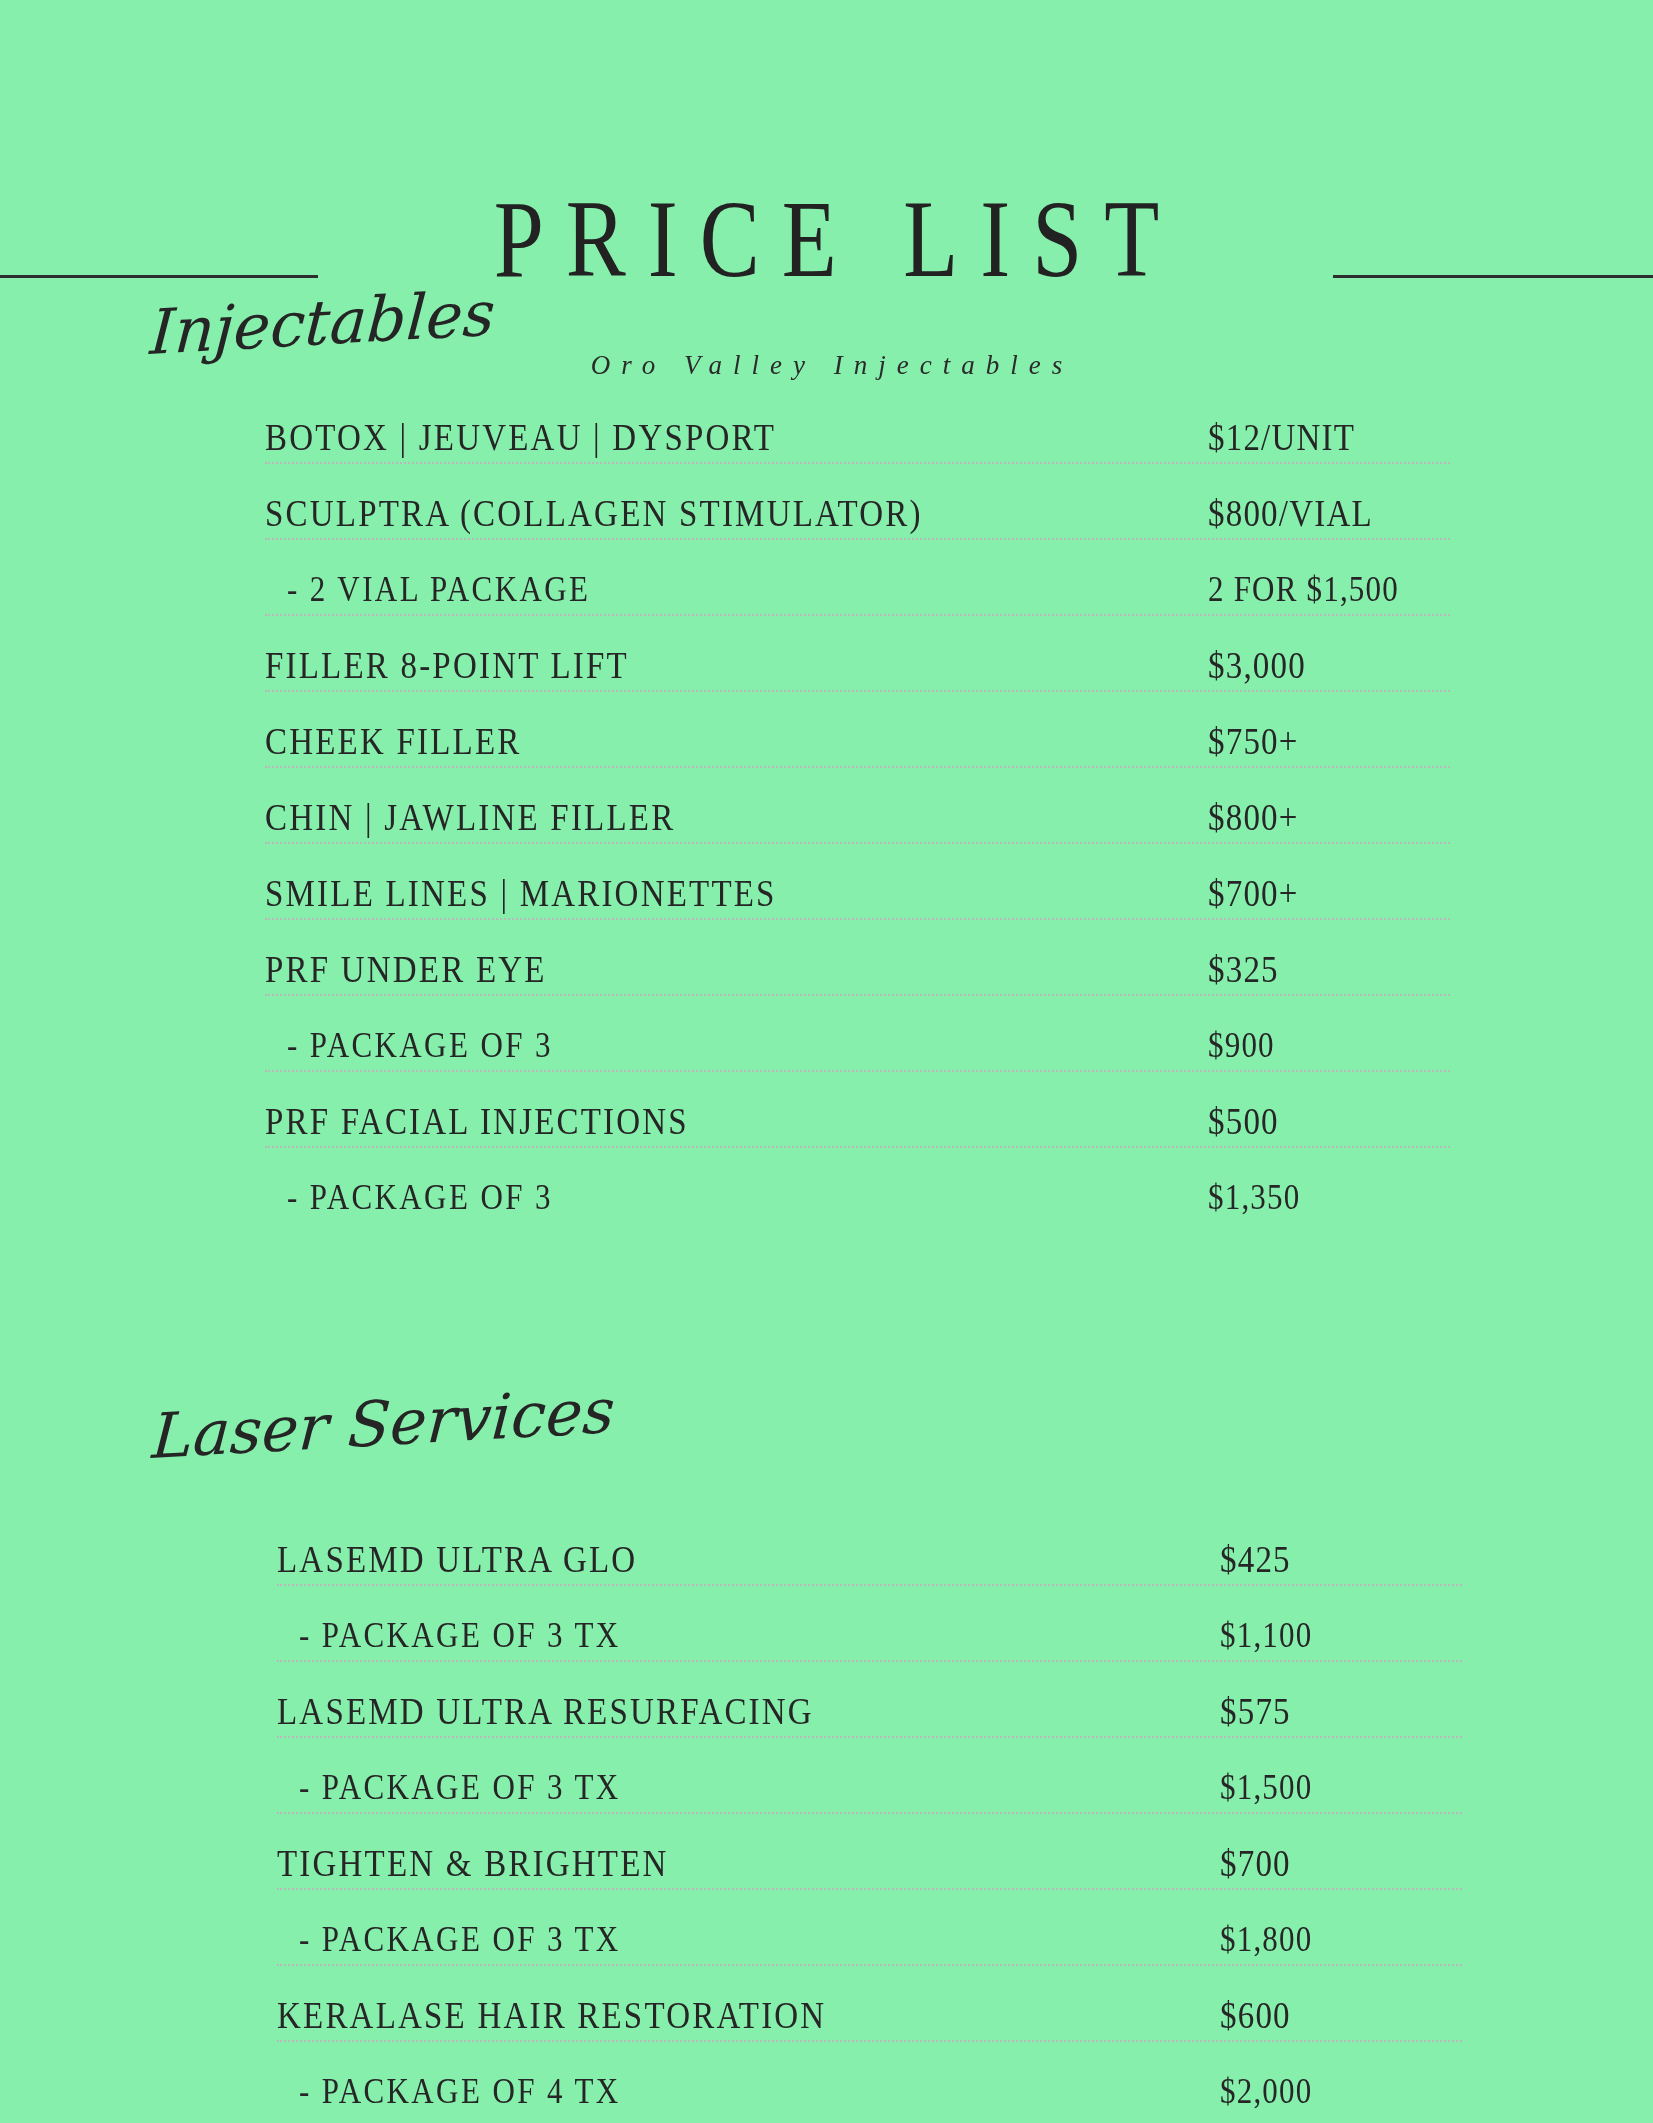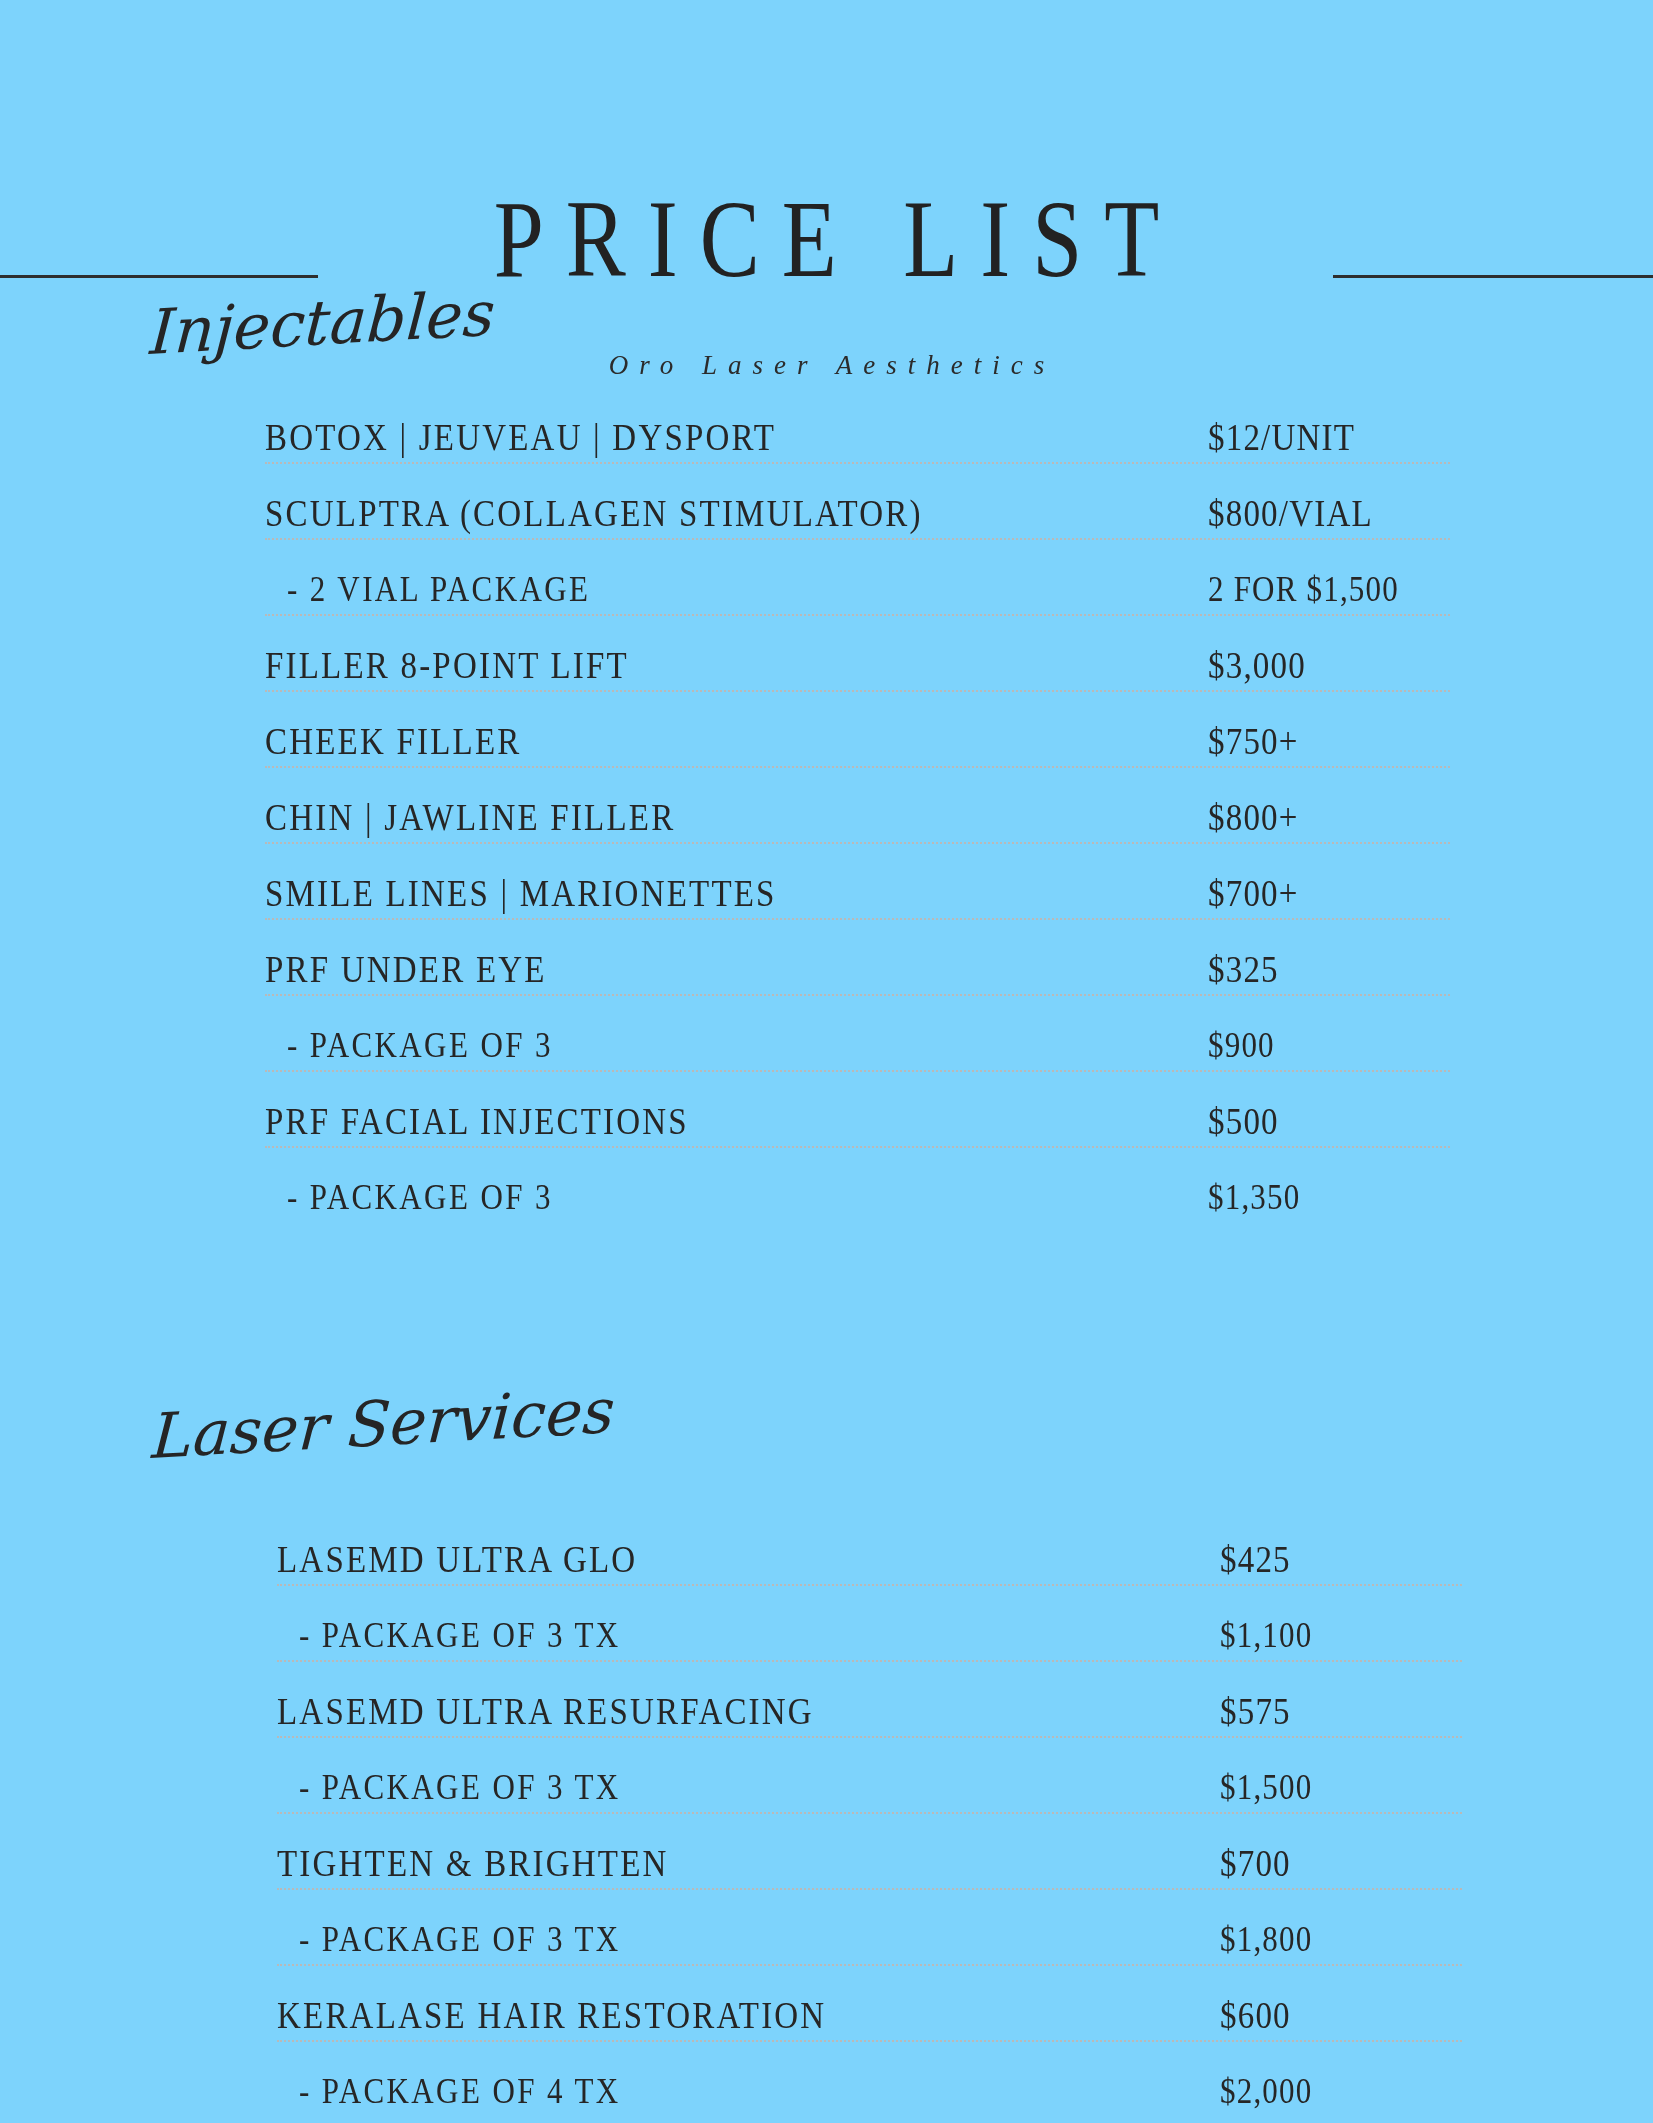--- a/index.html
+++ b/index.html
@@ -4,21 +4,21 @@
 <style>
   html, body {
     margin: 0;
     padding: 0;
     background: #ffffff;
   }
   .page {
     position: relative;
     width: 1653px;
     height: 2123px;
-    background: #7dd3fc;
+    background: #86efac;
     overflow: hidden;
     font-family: "Liberation Serif", "DejaVu Serif", serif;
     color: #2b2b2b;
   }
 
   
   .header {
     position: absolute;
     top: 92px;
     left: 0;
@@ -143,21 +143,21 @@
 </style>
 </head>
 <body>
 
 <div class="page">
 
   <div class="header">
     <div class="rule rule-left"></div>
     <div class="rule rule-right"></div>
     <div class="title">PRICE LIST</div>
-    <div class="subtitle">Oro Laser Aesthetics</div>
+    <div class="subtitle">Oro Valley Injectables</div>
   </div>
 
   <div class="script-heading" id="heading-injectables">Injectables</div>
 
   <div class="section" id="section-injectables">
       <div class="row">
         <div class="row-label">BOTOX | JEUVEAU | DYSPORT</div>
         <div class="row-price">$12/UNIT</div>
       </div>
       <div class="row">

